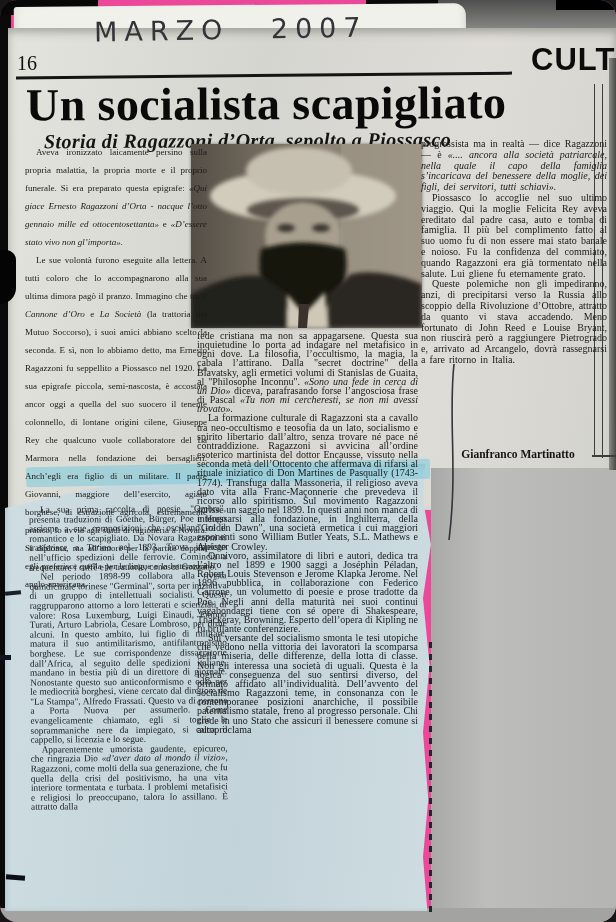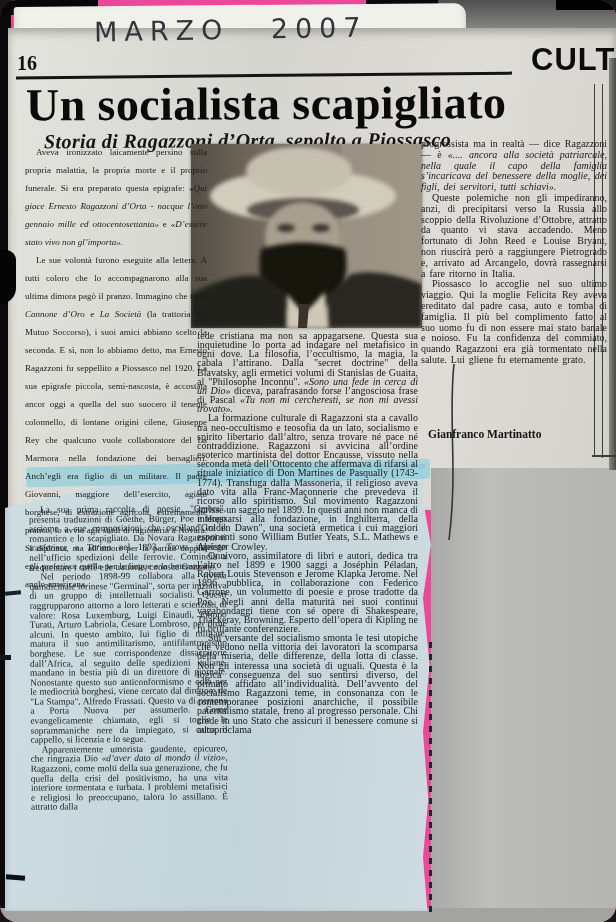--- a/index.html
+++ b/index.html
@@ -33,40 +33,40 @@
               box-shadow:inset 0 2px 6px rgba(110,130,140,.4);}
   .highlight{left:26px;top:463px;width:404px;height:20px;background:rgba(120,202,220,.55);
              transform:rotate(-1.2deg);border-radius:3px;}
   .torn-line{left:429px;top:642px;width:2.5px;height:270px;
              background:repeating-linear-gradient(180deg,#23262b 0 6px,transparent 6px 12px);}
   .pen-stroke{left:440px;top:358px;}
 
   
   .handwriting{left:94px;top:14px;font-family:"DejaVu Sans",sans-serif;font-size:27px;
                letter-spacing:7px;word-spacing:26px;color:#33343a;transform:rotate(-1deg);}
-  .pagenum{left:17px;top:52px;font-size:20px;font-weight:bold;color:#101010;text-align:center;}
+  .pagenum{left:17px;top:52px;font-size:20px;font-weight:normal;color:#101010;text-align:center;}
   .rule{left:16px;top:74px;width:496px;height:2.6px;background:#141414;transform:rotate(-0.55deg);}
   .cultu{left:490px;top:42px;width:126px;overflow:hidden;white-space:nowrap;
          font-family:"Liberation Sans",sans-serif;font-weight:bold;font-size:31px;
          letter-spacing:1px;color:#0c0c0c;margin-left:41px;}
   .headline{left:26px;top:77px;width:565px;font-size:46px;font-weight:bold;color:#0a0a0a;
             letter-spacing:.4px;transform:rotate(-0.3deg);}
   .subhead{left:44px;top:129px;width:480px;font-size:20px;font-style:italic;font-weight:600;
            letter-spacing:.4px;color:#141414;transform:rotate(-0.3deg);}
 
   
   .col{position:absolute;text-align:justify;color:#1a1a1a;}
   .col p{margin:0;text-indent:11px;}
   .col p.noindent{text-indent:0;}
   .col .i{font-style:italic;}
   .col-left {left:25px; top:143px;width:182px;font-size:9px;  line-height:18px;}
   .col-mid  {left:197px;top:331px;width:221px;font-size:10px;line-height:9.15px;}
   .col-right{left:421px;top:139px;width:186px;font-size:10px;line-height:10.8px;word-spacing:1.5px;}
   .col-bleft{left:30px; top:505px;width:197px;font-size:9.3px;line-height:9.6px;transform:rotate(-0.4deg);}
-  .byline{left:428px;top:428px;width:180px;text-align:left;font-weight:bold;font-size:11.5px;color:#141414;}
+  .byline{left:428px;top:448px;width:180px;text-align:center;font-weight:bold;font-size:11.5px;color:#141414;}
 
   
   .photo{left:191px;top:144px;width:231px;height:184px;box-shadow:0 0 3px rgba(30,30,30,.5);}
 
   
   .vline1{left:594px;top:84px;width:0;height:372px;border-left:1.6px solid #3d3d39;}
   .vline2{left:602px;top:84px;width:0;height:374px;border-left:1.6px solid #3d3d39;}
   .corner-h{left:592px;top:455px;width:24px;height:1.7px;background:#3d3d39;}
   .right-edge{left:609px;top:58px;width:7px;height:412px;background:linear-gradient(90deg,#8b8b85,#4a4a46);}
 </style>
@@ -146,22 +146,22 @@
       <p><span>Le sue volontà furono eseguite alla lettera. A tutti coloro che lo accompagnarono alla sua ultima dimora pagò il pranzo. Immagino che tra il </span><span class="i">Cannone d’Oro</span><span> e </span><span class="i">La Società</span><span> (la trattoria del Mutuo Soccorso), i suoi amici abbiano scelto la seconda. E sì, non lo abbiamo detto, ma Ernesto Ragazzoni fu seppellito a Piossasco nel 1920. La sua epigrafe piccola, semi-nascosta, è accostata ancor oggi a quella del suo suocero il tenente colonnello, di lontane origini cilene, Giuseppe Rey che qualcuno vuole collaboratore del La Marmora nella fondazione dei bersaglieri. Anch’egli era figlio di un militare. Il padre Giovanni, maggiore dell’esercito, agiato borghese, di estrazione agricola, estremamente pratico, lo avvia agli studi di ragioneria a Novara. Si diploma, ma all’amore per la partita doppia, egli preferisce quella per le lingue e la letteratura anglo-americana.</span></p>
     </div>
   <div class="col col-mid">
       <p class="noindent"><span>fede cristiana ma non sa appagarsene. Questa sua inquietudine lo porta ad indagare nel metafisico in ogni dove. La filosofia, l’occultismo, la magia, la cabala l’attirano. Dalla "secret doctrine" della Blavatsky, agli ermetici volumi di Stanislas de Guaita, al "Philosophe Inconnu". </span><span class="i">«Sono una fede in cerca di un Dio»</span><span> diceva, parafrasando forse l’angosciosa frase di Pascal </span><span class="i">«Tu non mi cercheresti, se non mi avessi trovato».</span></p>
       <p><span>La formazione culturale di Ragazzoni sta a cavallo tra neo-occultismo e teosofia da un lato, socialismo e spirito libertario dall’altro, senza trovare né pace né contraddizione. Ragazzoni si avvicina all’ordine esoterico martinista del dottor Encausse, vissuto nella seconda metà dell’Ottocento che affermava di rifarsi al rituale iniziatico di Don Martines de Pasqually (1743-1774). Transfuga dalla Massoneria, il religioso aveva dato vita alla Franc-Maçonnerie che prevedeva il ricorso allo spiritismo. Sul movimento Ragazzoni scrisse un saggio nel 1899. In questi anni non manca di interessarsi alla fondazione, in Inghilterra, della "Golden Dawn", una società ermetica i cui maggiori esponenti sono William Butler Yeats, S.L. Mathews e Aleister Crowley.</span></p>
       <p><span>Onnivoro, assimilatore di libri e autori, dedica tra l’altro nel 1899 e 1900 saggi a Joséphin Péladan, Robert Louis Stevenson e Jerome Klapka Jerome. Nel 1896 pubblica, in collaborazione con Federico Garrone, un volumetto di poesie e prose tradotte da Poe. Negli anni della maturità nei suoi continui vagabondaggi tiene con sé opere di Shakespeare, Thackeray, Browning. Esperto dell’opera di Kipling ne fu brillante conferenziere.</span></p>
       <p><span>Sul versante del socialismo smonta le tesi utopiche che vedono nella vittoria dei lavoratori la scomparsa della miseria, delle differenze, della lotta di classe. Non gli interessa una società di uguali. Questa è la logica conseguenza del suo sentirsi diverso, del primato affidato all’individualità. Dell’avvento del socialismo Ragazzoni teme, in consonanza con le contemporanee posizioni anarchiche, il possibile paternalismo statale, freno al progresso personale. Chi crede in uno Stato che assicuri il benessere comune si autoproclama</span></p>
     </div>
   <div class="col col-right">
       <p class="noindent"><span>progressista ma in realtà — dice Ragazzoni — è </span><span class="i">«.... ancora alla società patriarcale, nella quale il capo della famiglia s’incaricava del benessere della moglie, dei figli, dei servitori, tutti schiavi».</span></p>
+      <p><span>Piossasco lo accoglie nel suo ultimo viaggio. Qui la moglie Felicita Rey aveva ereditato dal padre casa, auto e tomba di famiglia. Il più bel complimento fatto al suo uomo fu di non essere mai stato banale e noioso. Fu la confidenza del commiato, quando Ragazzoni era già tormentato nella salute. Lui gliene fu eternamente grato.</span></p>
       <p><span>Queste polemiche non gli impediranno, anzi, di precipitarsi verso la Russia allo scoppio della Rivoluzione d’Ottobre, attratto da quanto vi stava accadendo. Meno fortunato di John Reed e Louise Bryant, non riuscirà però a raggiungere Pietrogrado e, arrivato ad Arcangelo, dovrà rassegnarsi a fare ritorno in Italia.</span></p>
-      <p><span>Piossasco lo accoglie nel suo ultimo viaggio. Qui la moglie Felicita Rey aveva ereditato dal padre casa, auto e tomba di famiglia. Il più bel complimento fatto al suo uomo fu di non essere mai stato banale e noioso. Fu la confidenza del commiato, quando Ragazzoni era già tormentato nella salute. Lui gliene fu eternamente grato.</span></p>
     </div>
   <div class="col col-bleft">
       <p><span>La sua prima raccolta di poesie, "Ombra", presenta traduzioni di Goethe, Bürger, Poe e Hugo assieme a sue composizioni che oscillano tra il romantico e lo scapigliato. Da Novara Ragazzoni si trasferisce a Torino nel 1893. Trova impiego nell’ufficio spedizioni delle ferrovie. Comincia a frequentare i caffè e le trattorie, conosce Gozzano.</span></p>
       <p><span>Nel periodo 1898-99 collabora alla rivista quindicinale torinese "Germinal", sorta per iniziativa di un gruppo di intellettuali socialisti. Questi raggrupparono attorno a loro letterati e scienziati di valore: Rosa Luxemburg, Luigi Einaudi, Filippo Turati, Arturo Labriola, Cesare Lombroso, per dirne alcuni. In questo ambito, lui figlio di militare, matura il suo antimilitarismo, antifilantropismo borghese. Le sue corrispondenze dissacratorie dall’Africa, al seguito delle spedizioni italiane, mandano in bestia più di un direttore di giornale. Nonostante questo suo anticonformismo e odio per le mediocrità borghesi, viene cercato dal direttore de "La Stampa", Alfredo Frassati. Questo va di persona a Porta Nuova per assumerlo. Come evangelicamente chiamato, egli si toglie le soprammaniche nere da impiegato, si calca il cappello, si licenzia e lo segue.</span></p>
       <p><span>Apparentemente umorista gaudente, epicureo, che ringrazia Dio </span><span class="i">«d’aver dato al mondo il vizio»</span><span>, Ragazzoni, come molti della sua generazione, che fu quella della crisi del positivismo, ha una vita interiore tormentata e turbata. I problemi metafisici e religiosi lo preoccupano, talora lo assillano. È attratto dalla</span></p>
     </div>
   <div class="abs byline">Gianfranco Martinatto</div>
 
 </div>
 

